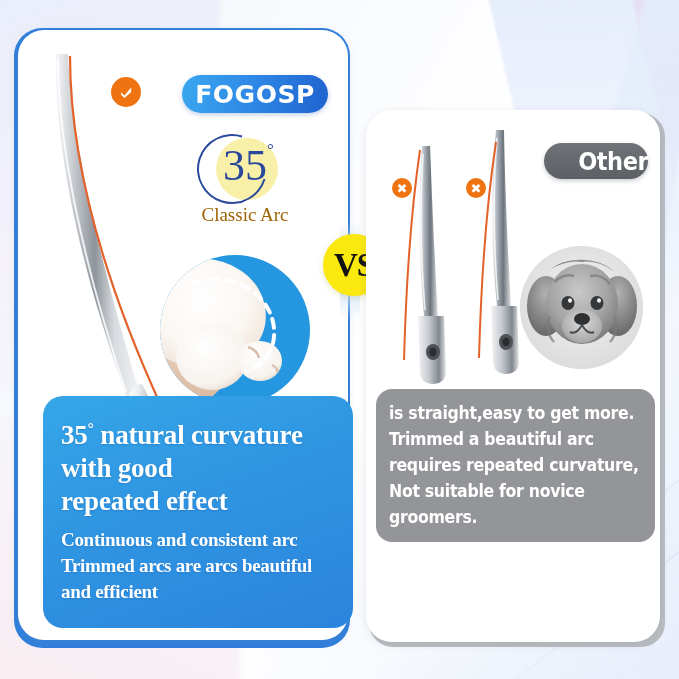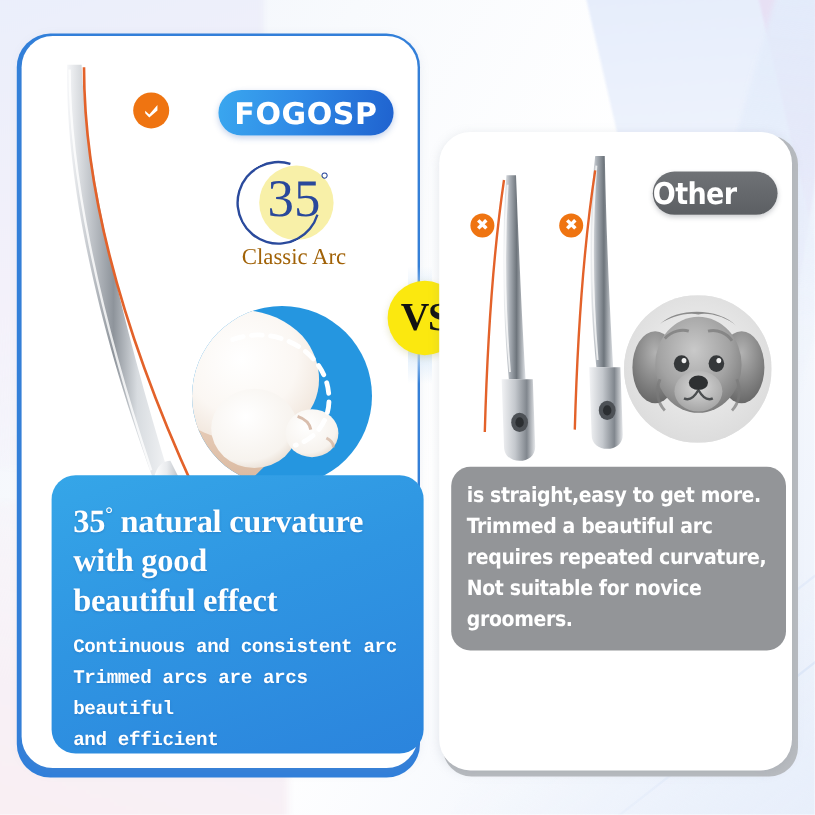--- a/index.html
+++ b/index.html
@@ -89,22 +89,22 @@
 
   
   .blue-panel{position:absolute;left:30px;top:396px;width:310px;height:232px;
     border-radius:20px;
     background:linear-gradient(160deg,#35a6e8 0%,#2f95e2 45%,#2b84dd 100%);
     padding:16px 18px 0 18px;box-sizing:border-box;margin-left:13px;}
   .bp-head{font-family:"Liberation Serif", serif;font-weight:bold;color:#fff;
     font-size:27px;line-height:33px;letter-spacing:-.2px;
     text-shadow:0 1px 2px rgba(20,70,140,.28);}
   .bp-head .sup{font-size:16px;vertical-align:super;}
-  .bp-sub{margin-top:9px;color:#fff;font-weight:bold;font-size:16px;line-height:26px;
-    font-family:Liberation Mono, monospace;
+  .bp-sub{margin-top:9px;color:#fff;font-weight:bold;font-size:19px;line-height:26px;
+    font-family:Liberation Serif, serif;
     letter-spacing:-.3px;text-shadow:0 1px 2px rgba(20,70,140,.22);}
 
   
   .vs-bar{position:absolute;left:340px;top:222px;width:20px;height:98px;
     background:linear-gradient(180deg,rgba(210,232,250,0),#d6e8fa 35%,#d6e8fa 65%,rgba(210,232,250,0));}
   .vs-badge{position:absolute;left:323px;top:234px;width:62px;height:62px;border-radius:50%;
     background:#fbe80f;display:flex;align-items:center;justify-content:center;
     box-shadow:0 2px 6px rgba(150,140,20,.22);}
   .vs-text{font-family:"Liberation Serif", serif;font-weight:bold;font-size:33px;color:#121212;
     letter-spacing:-1px;}
@@ -116,21 +116,21 @@
     font-family:"DejaVu Sans", sans-serif;}
   .x1{left:392px;top:178px;}
   .x2{left:466px;top:178px;}
   .blade-r{position:absolute;width:70px;height:250px;}
   .blade-r1{left:404px;top:140px;}
   .blade-r2{left:478px;top:128px;}
 
   
   .other-pill{position:absolute;left:544px;top:143px;width:104px;height:36px;border-radius:18px;
     background:linear-gradient(180deg,#6f7276 0%,#5c5f63 100%);
-    display:flex;align-items:center;justify-content:flex-start;
+    display:flex;align-items:center;justify-content:flex-end;
     box-shadow:0 2px 4px rgba(80,85,95,.3);}
   .other-text{color:#fff;font-weight:bold;font-size:25px;letter-spacing:-.5px;
     font-family:"DejaVu Sans Condensed","Liberation Sans", sans-serif;}
 
   
   .dog-circle{position:absolute;left:520px;top:246px;width:123px;height:123px;
     border-radius:50%;overflow:hidden;background:#e9e9e9;}
 
   
   .gray-panel{position:absolute;left:376px;top:389px;width:279px;height:153px;
@@ -230,21 +230,21 @@
     </svg>
     <svg class="paw-dash" viewBox="0 0 150 150">
       <path d="M34 28 C72 14 112 40 114 74 C116 98 100 112 86 116" stroke="#ffffff" stroke-width="4" fill="none" stroke-dasharray="9 7" stroke-linecap="round"></path>
     </svg>
   </div>
 
   <div class="blue-panel">
     <div class="bp-head">
       <span>35</span><span class="sup">°</span><span> natural curvature</span><br>
       <span>with good</span><br>
-      <span>beautiful effect</span>
+      <span>repeated effect</span>
     </div>
     <div class="bp-sub">
       <div>Continuous and consistent arc</div>
       <div>Trimmed arcs are arcs beautiful</div>
       <div>and efficient</div>
     </div>
   </div>
 
   <div class="vs-bar"></div>
   <div class="vs-badge">

